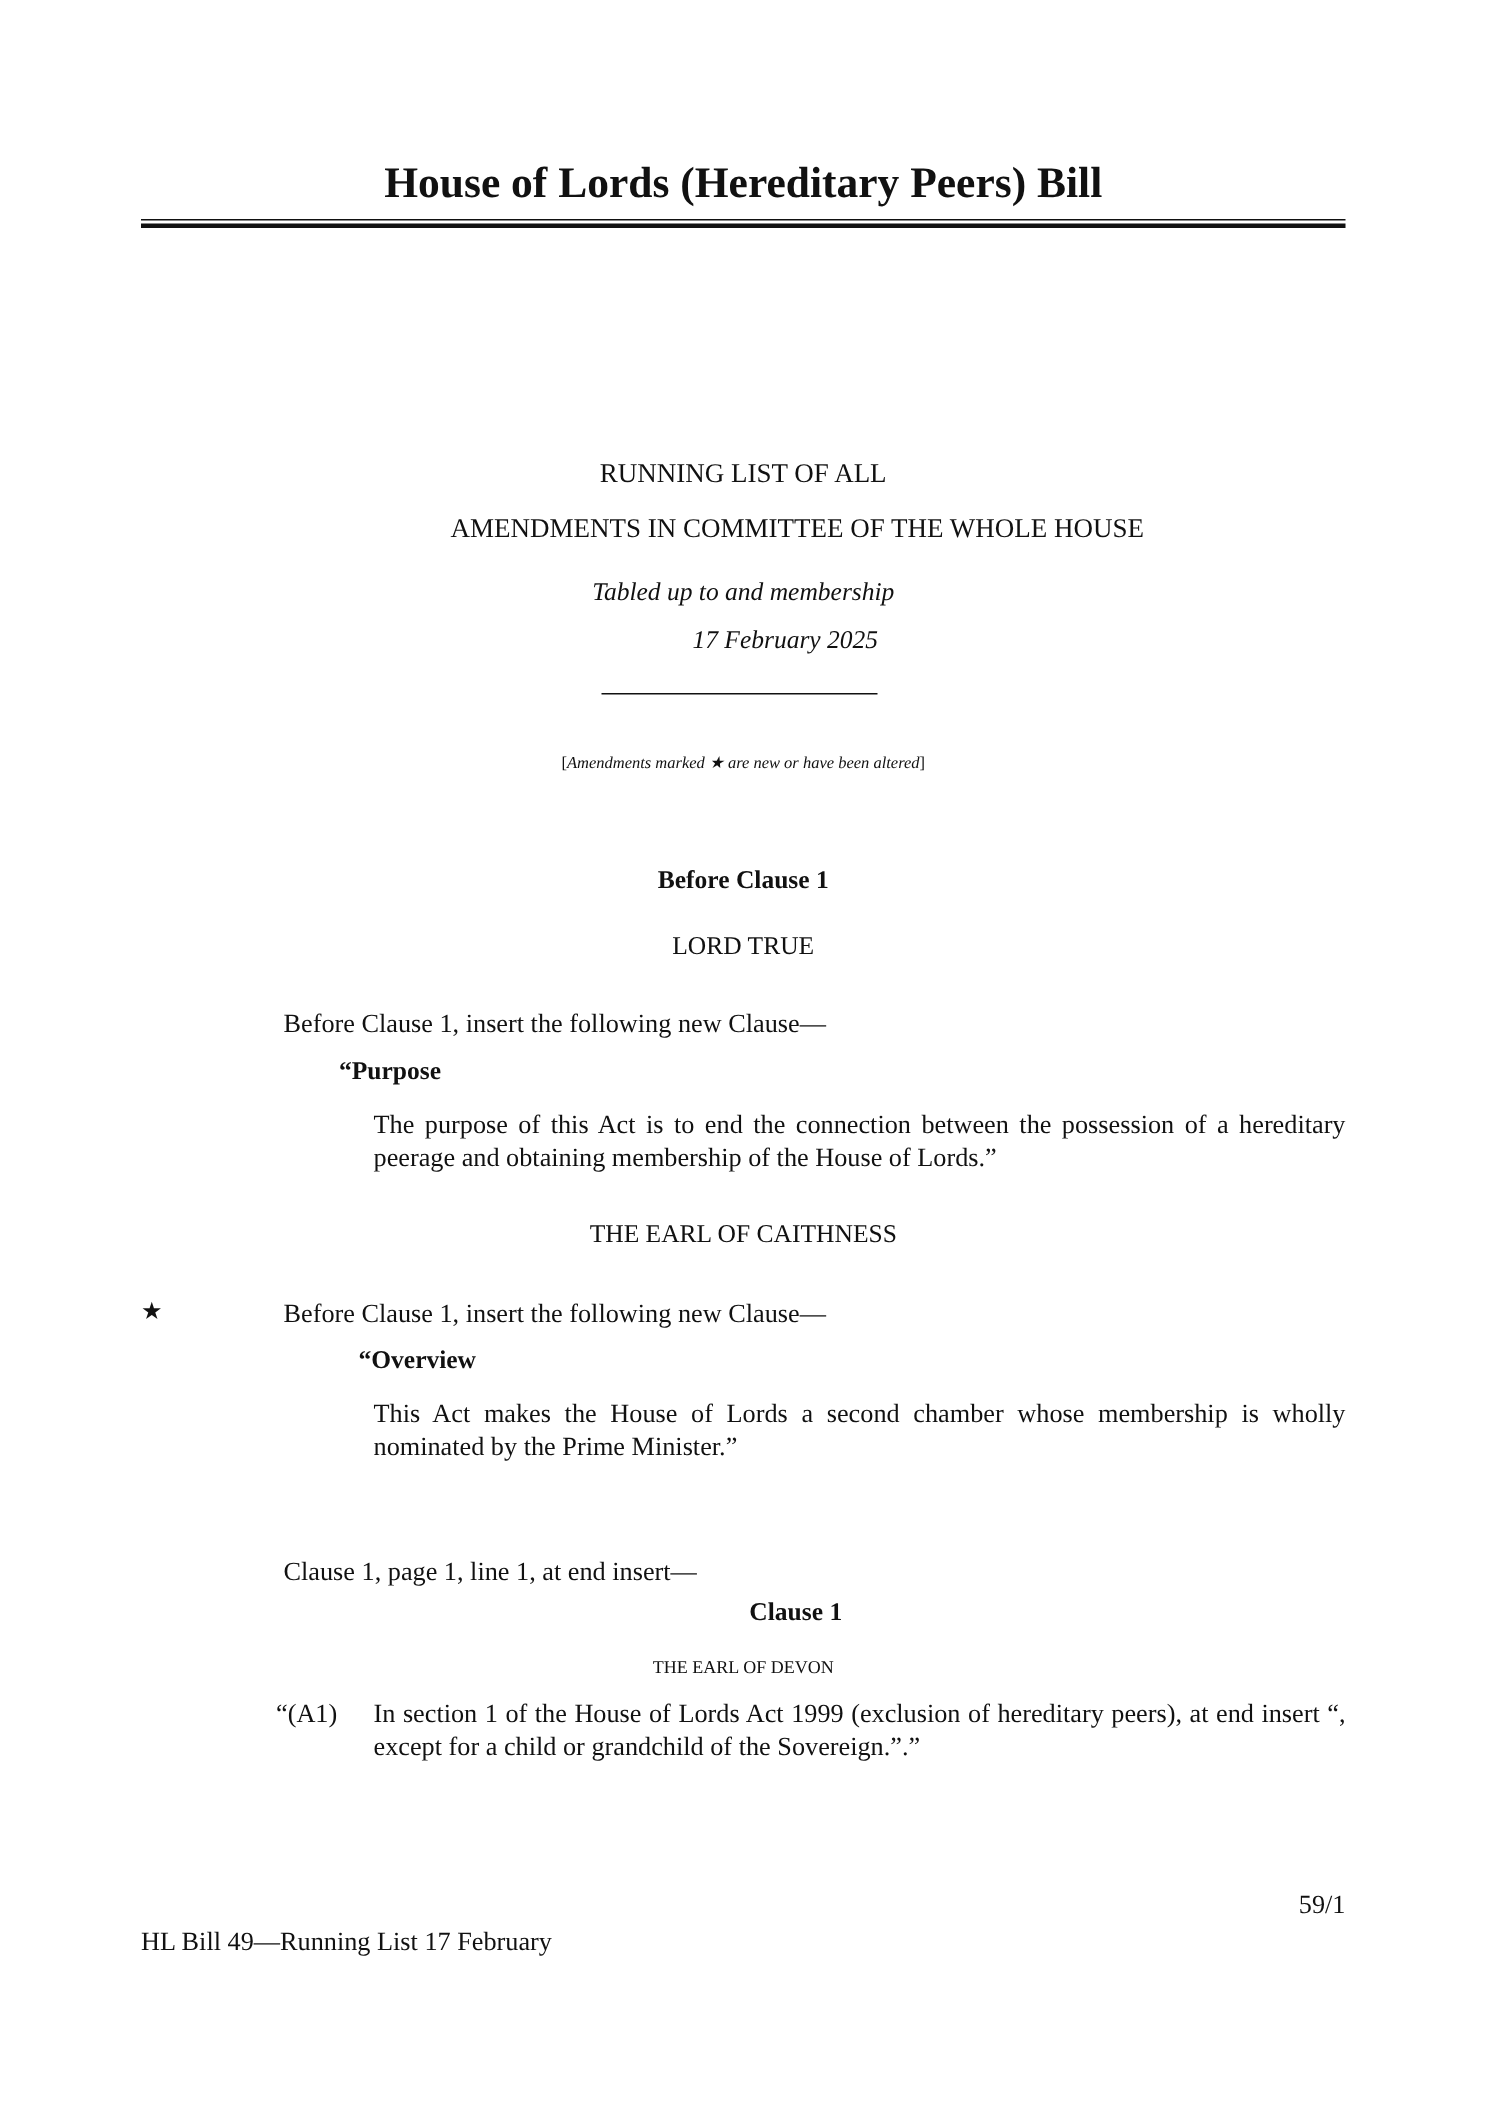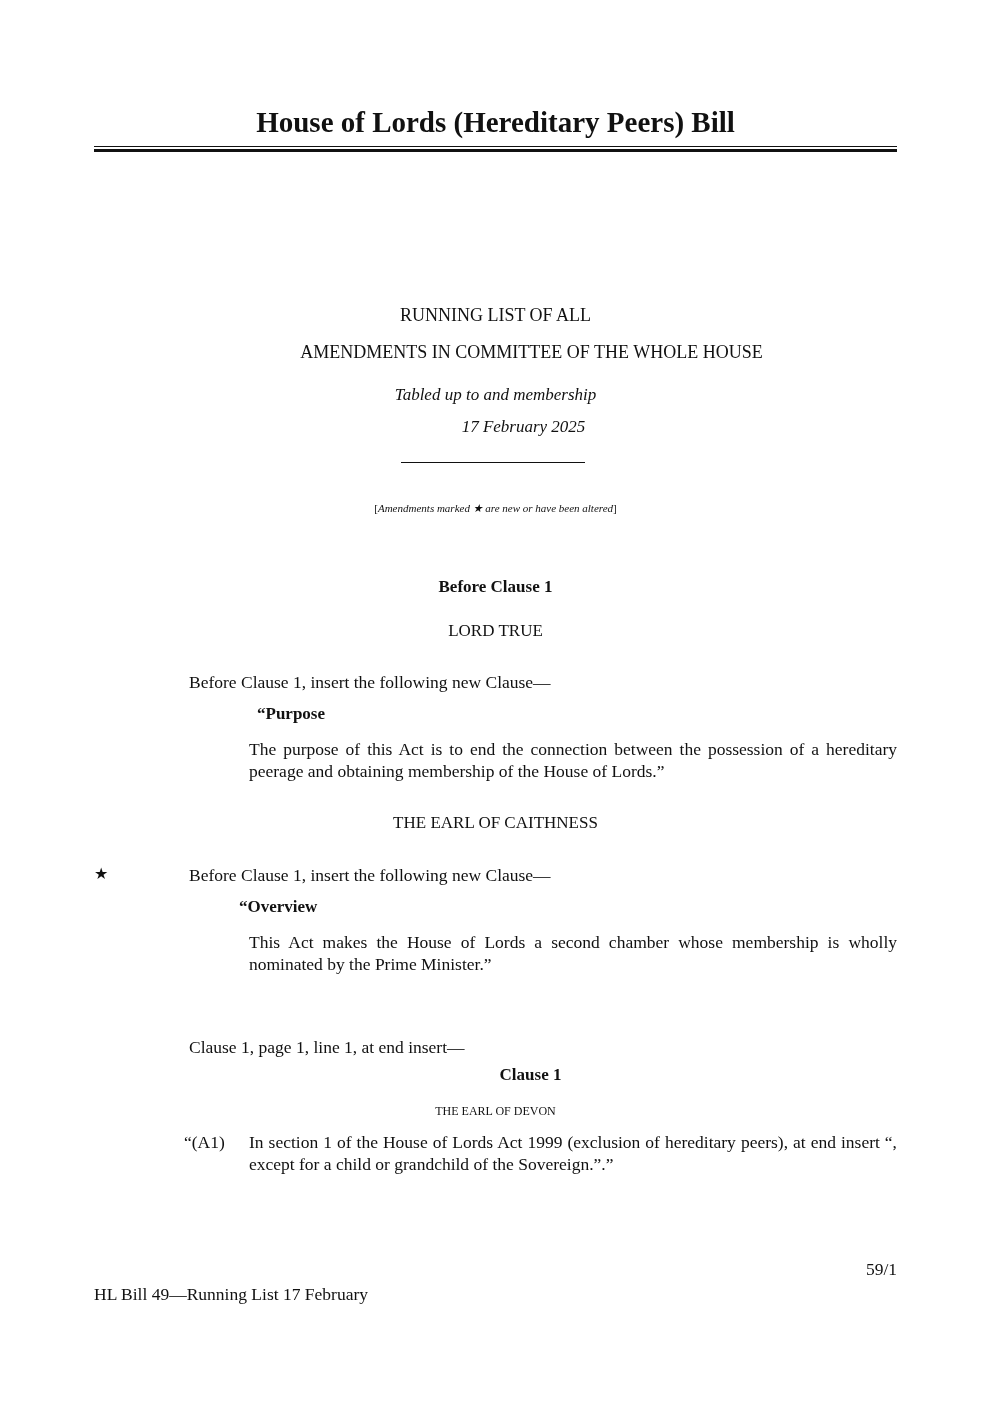--- a/index.html
+++ b/index.html
@@ -36,21 +36,21 @@
 <div class="abs short-rule"></div>
 
 <div class="abs center" style="top:502px; font-size:11px;">
   <span>[</span><span style="font-style:italic;">Amendments marked ★ are new or have been altered</span><span>]</span>
 </div>
 
 <div class="abs center bold" style="top:577px;">Before Clause 1</div>
 <div class="abs center caps" style="top:621px; font-size:17px;">LORD TRUE</div>
 
 <div class="abs body-text" style="left:189px; top:671px;">Before Clause 1, insert the following new Clause—</div>
-<div class="abs bold" style="left:257px; top:704px;text-align:center;">“Purpose</div>
+<div class="abs bold" style="left:226px; top:704px;text-align:center;">“Purpose</div>
 <div class="abs body-text just" style="left:249px; top:738px; width:648px;">The purpose of this Act is to end the connection between the possession of a hereditary peerage and obtaining membership of the House of Lords.”</div>
 
 <div class="abs center caps" style="top:813px; font-size:17px;">THE EARL OF CAITHNESS</div>
 
 <div class="abs" style="left:94px; top:864px; font-size:16px; font-family:'DejaVu Sans', sans-serif;">★</div>
 <div class="abs body-text" style="left:189px; top:864px;">Before Clause 1, insert the following new Clause—</div>
 <div class="abs bold" style="left:239px; top:897px;">“Overview</div>
 <div class="abs body-text just" style="left:249px; top:931px; width:648px;">This Act makes the House of Lords a second chamber whose membership is wholly nominated by the Prime Minister.”</div>
 
 <div class="abs center bold" style="top:1065px;padding-left:35px;">Clause 1</div>

